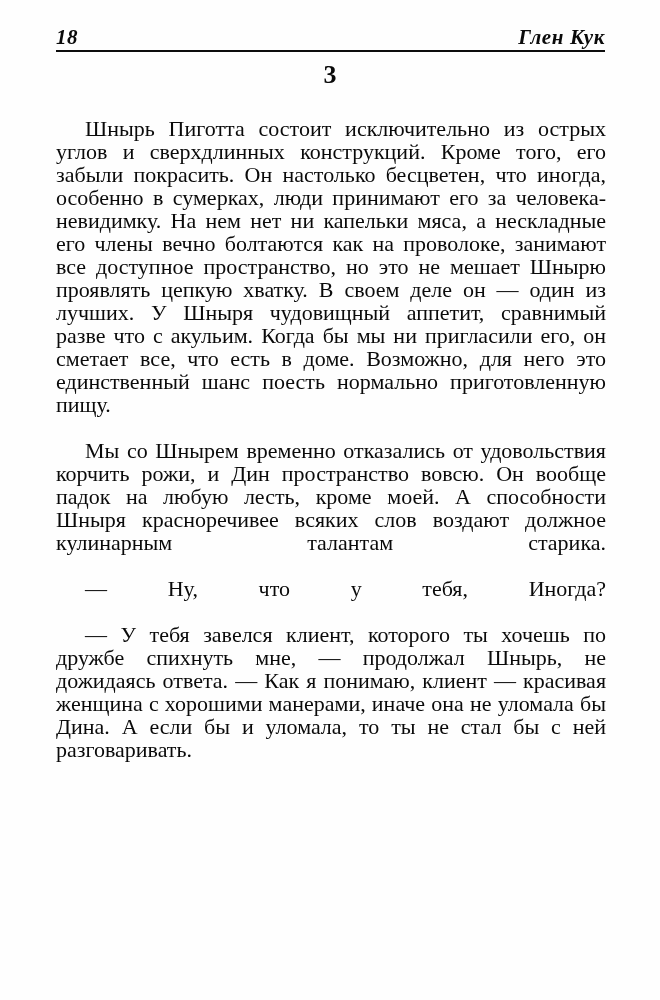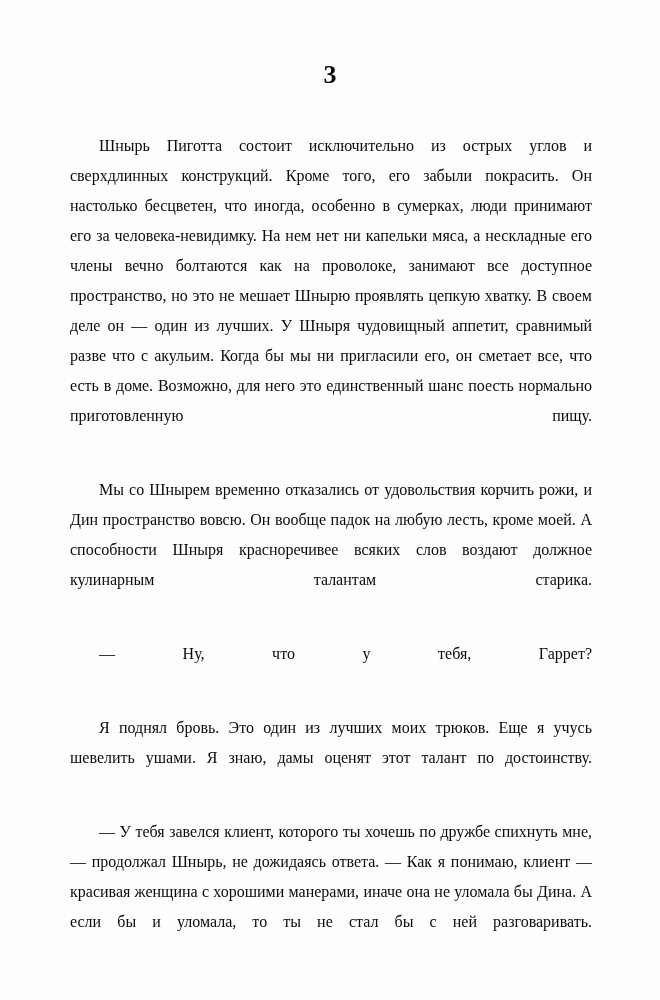--- a/index.html
+++ b/index.html
@@ -65,23 +65,23 @@
 
   
   .body-text {
     position: absolute;
     left: 56px;
     top: 117px;
     width: 550px;
   }
 
   .para {
-    margin: 14px;
-    font-size: 16px;
-    line-height: 30px;
+    margin: 0;
+    font-size: 22px;
+    line-height: 23px;
     text-align: justify;
     text-indent: 29px;
     hyphens: manual;
     word-spacing: 0.2px;
     -webkit-font-smoothing: none;
   }
 
   
   .para + .para {
     margin-top: 0;
@@ -92,25 +92,28 @@
     content: "";
     display: inline-block;
     width: 100%;
   }
 </style>
 </head>
 <body>
 
 <div class="page">
 
+  <div class="running-head">
+    <span class="folio">18</span>
+    <span class="author-running">Глен Кук</span>
+  </div>
 
   <div class="chapter-number">3</div>
 
   <div class="body-text">
     <p class="para">Шнырь Пиготта состоит исключительно из острых углов и сверхдлинных конструкций. Кроме того, его забыли покрасить. Он настолько бесцветен, что иногда, особенно в сумерках, люди принимают его за человека-невидимку. На нем нет ни капельки мяса, а нескладные его члены вечно болтаются как на проволоке, занимают все доступное пространство, но это не мешает Шнырю проявлять цепкую хватку. В своем деле он — один из лучших. У Шныря чудовищный аппетит, сравнимый разве что с акульим. Когда бы мы ни пригласили его, он сметает все, что есть в доме. Возможно, для него это единственный шанс поесть нормально приготовленную пищу.</p>
     <p class="para">Мы со Шнырем временно отказались от удовольствия корчить рожи, и Дин пространство вовсю. Он вообще падок на любую лесть, кроме моей. А способности Шныря красноречивее всяких слов воздают должное кулинарным талантам старика.</p>
-    <p class="para">— Ну, что у тебя, Гаррет?</p>
-    <p class="para">Я поднял бровь. Это один из лучших моих трюков. Еще я учусь шевелить ушами. Я знаю, дамы оценят этот талант по достоинству.</p>
+    <p class="para">— Ну, что у тебя, Иногда?</p>
     <p class="para">— У тебя завелся клиент, которого ты хочешь по дружбе спихнуть мне, — продолжал Шнырь, не дожидаясь ответа. — Как я понимаю, клиент — красивая женщина с хорошими манерами, иначе она не уломала бы Дина. А если бы и уломала, то ты не стал бы с ней разговаривать.</p>
 
   </div>
 
 </div>
 
 </body></html>

